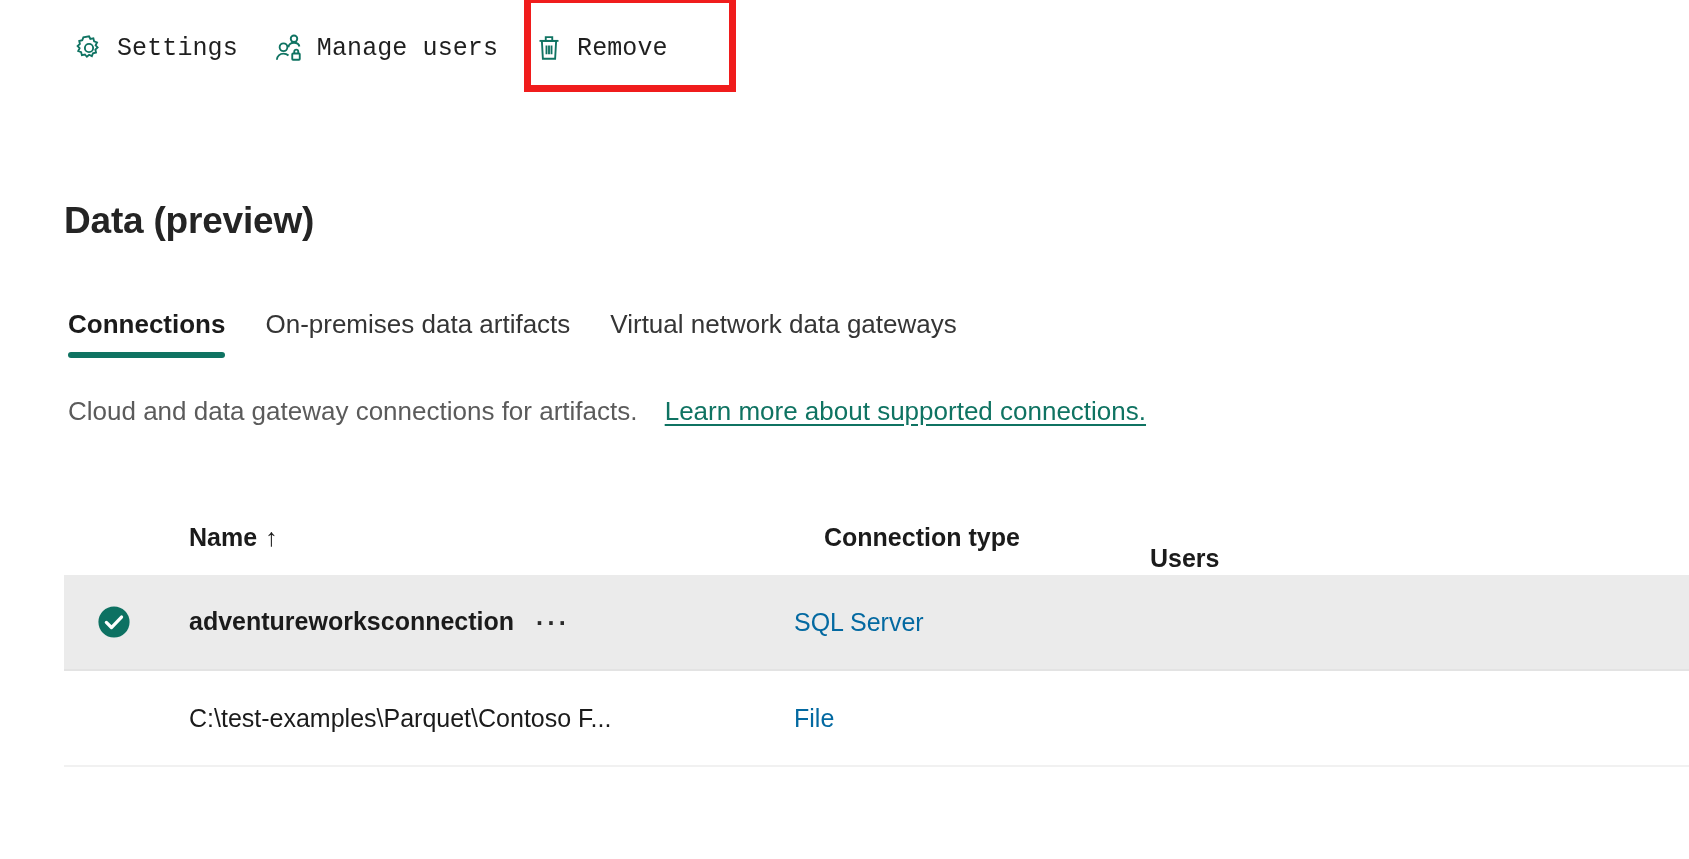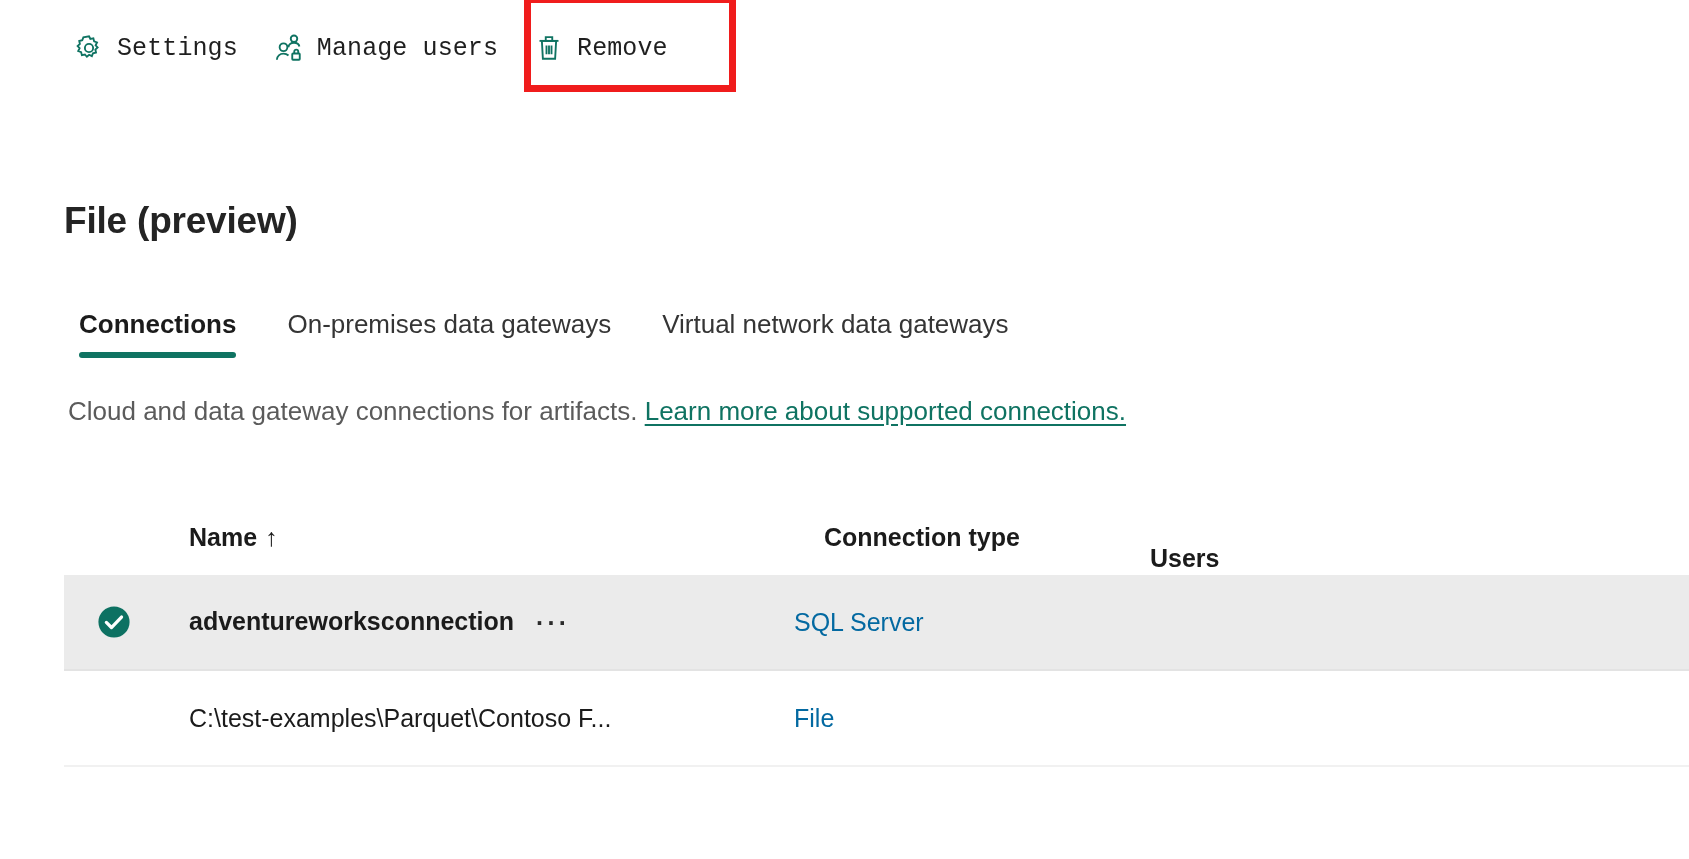--- a/index.html
+++ b/index.html
@@ -81,21 +81,20 @@
     align-items: flex-end;
     gap: 0px;
   }
   .tab {
     position: relative;
     padding: 6px 34px 20px 6px;
     font-size: 26px;
     color: #353535;
     cursor: pointer;
     white-space: nowrap;
-    margin-left: 11px;
   }
   .tab.is-active {
     font-weight: bold;
     color: #1b1b1b;
   }
   .tab.is-active .tab-underline {
     position: absolute;
     left: 6px;
     right: 34px;
     bottom: 2px;
@@ -111,20 +110,21 @@
     top: 396px;
     font-size: 26px;
     color: #5b5b5b;
     white-space: nowrap;
   }
   .desc .desc-link {
     color: #0f7362;
     text-decoration: underline;
     text-underline-offset: 4px;
     cursor: pointer;
+    margin-left: 20px;
   }
 
   
   .table {
     position: absolute;
     left: 64px;
     top: 505px;
     width: 1625px;
   }
   .thead {
@@ -240,29 +240,29 @@
       </svg>
     </span>
     <span class="tb-label">Remove</span>
   </div>
 
 
 </div>
 
 <div class="highlight-box"></div>
 
-<div class="page-title">File (preview)</div>
+<div class="page-title">Data (preview)</div>
 
 <div class="tabs">
   <div class="tab is-active">
     <span>Connections</span>
     <span class="tab-underline"></span>
   </div>
   <div class="tab">
-    <span>On-premises data gateways</span>
+    <span>On-premises data artifacts</span>
   </div>
   <div class="tab">
     <span>Virtual network data gateways</span>
   </div>
 </div>
 
 <div class="desc">
   <span>Cloud and data gateway connections for artifacts.</span>
   <span class="desc-link">Learn more about supported connections.</span>
 </div>

